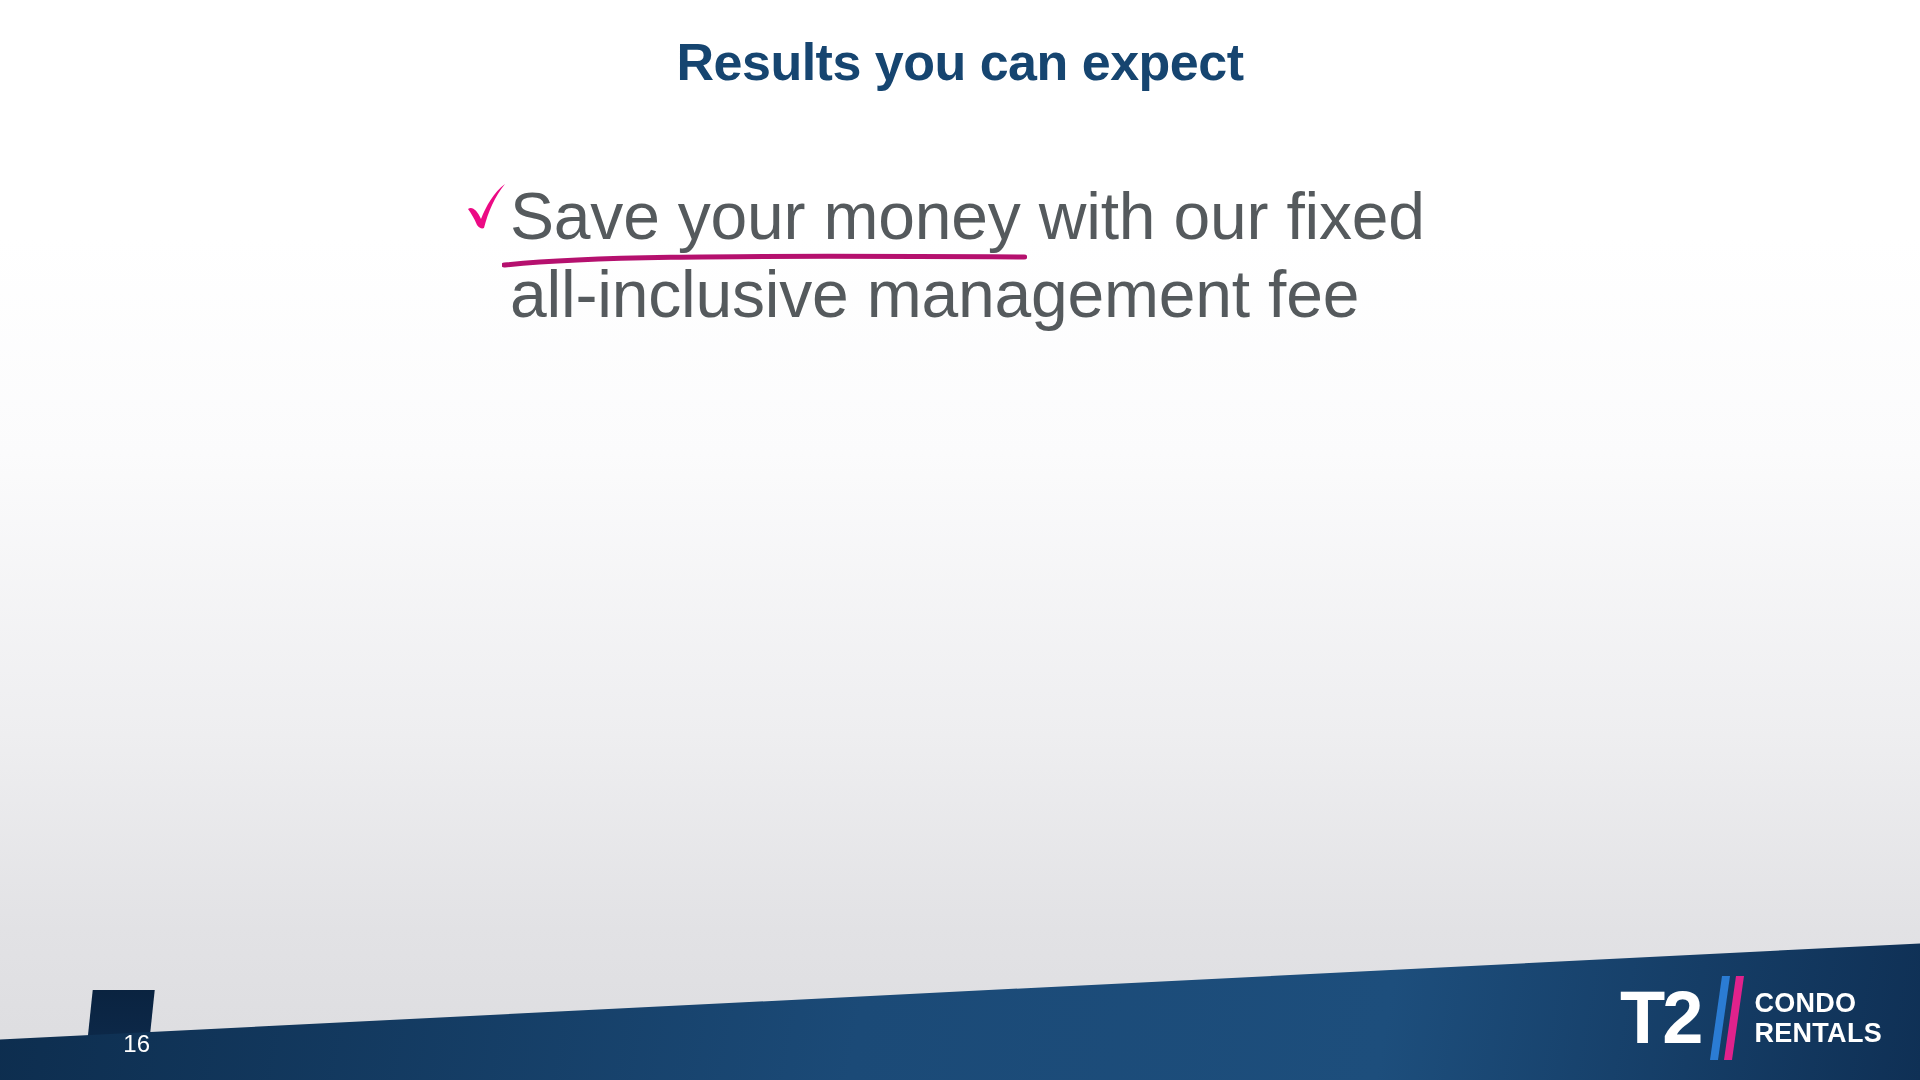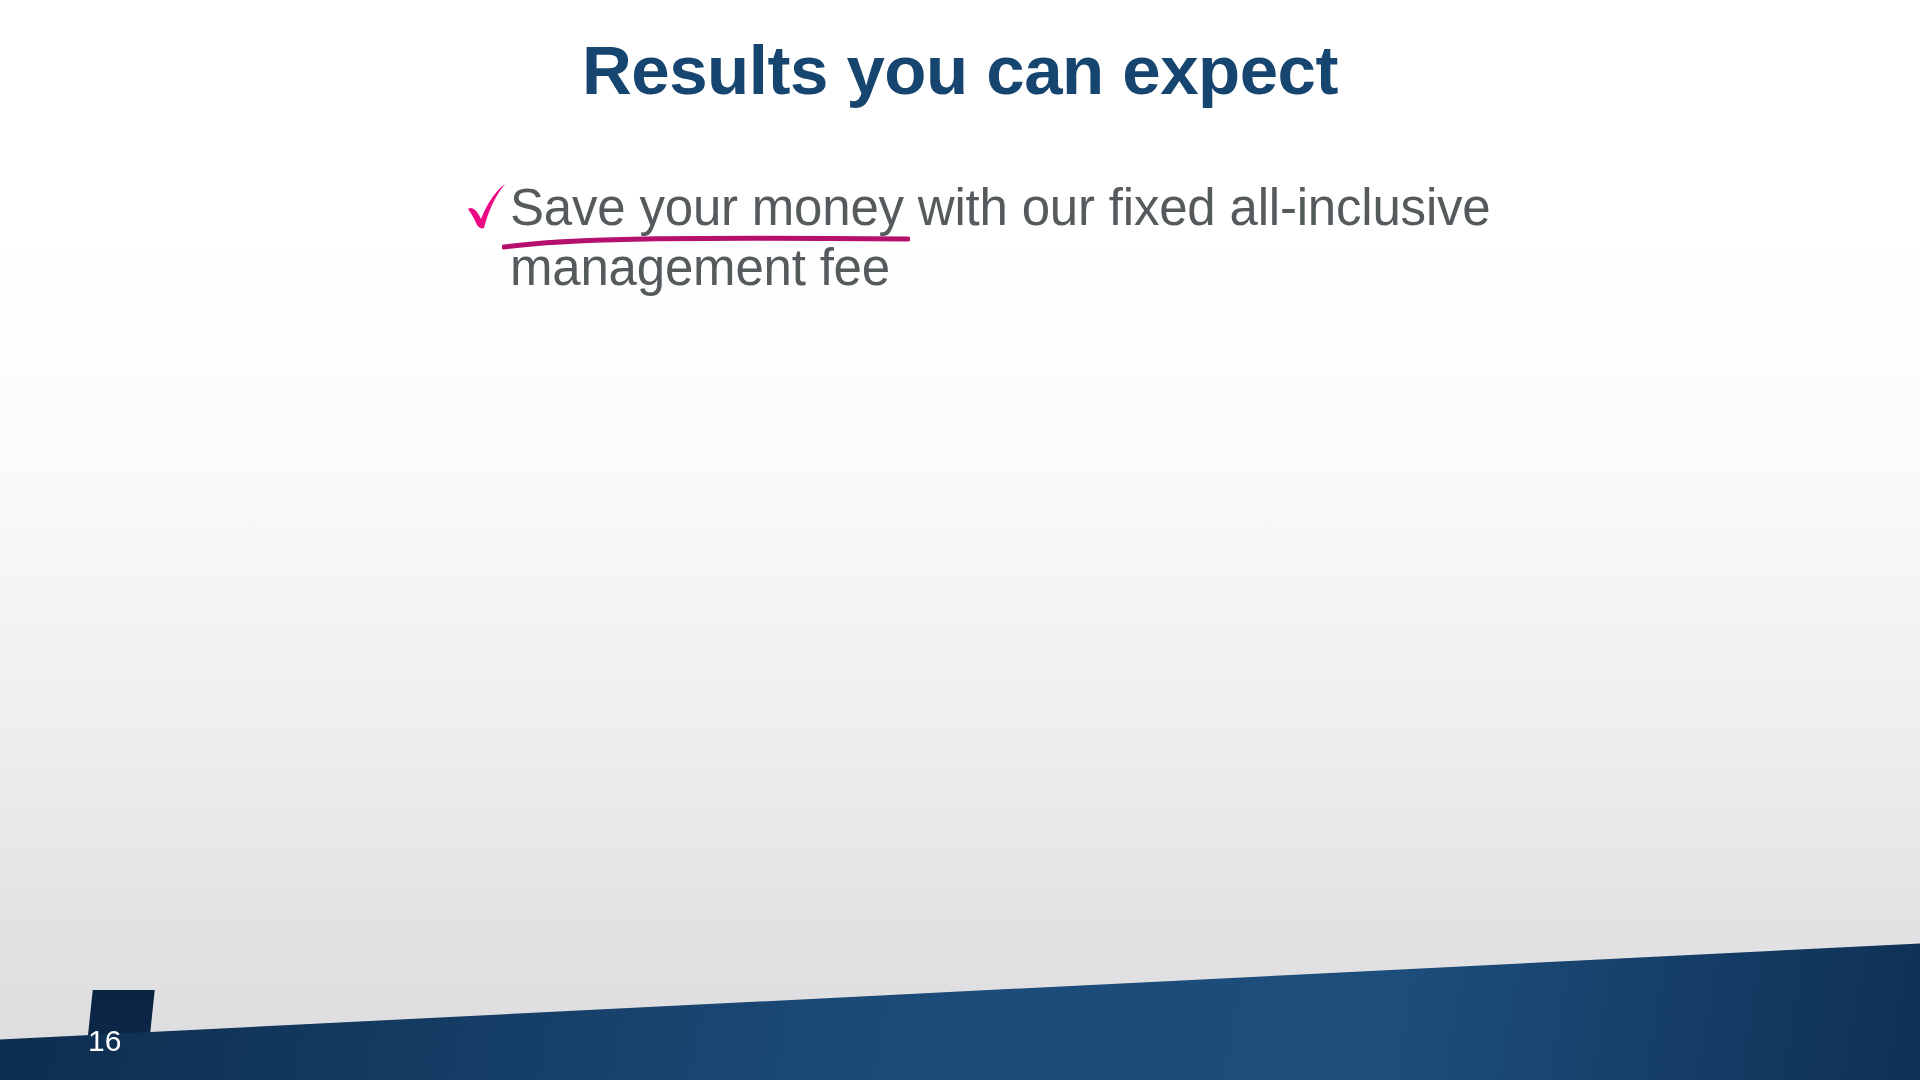--- a/index.html
+++ b/index.html
@@ -22,21 +22,21 @@
     overflow: hidden;
   }
 
   
   #title {
     position: absolute;
     top: 36px;
     left: 0;
     width: 1920px;
     text-align: center;
-    font-size: 69px;
+    font-size: 52px;
     font-weight: bold;
     color: #164570;
     letter-spacing: -0.5px;
     line-height: 1.0;
   }
 
   
   #bullets {
     position: absolute;
     top: 178px;
@@ -54,21 +54,21 @@
   .check-icon {
     flex: 0 0 auto;
     width: 46px;
     margin-top: 4px;
     margin-left: -4px;
   }
   .check-icon svg { display: block; }
 
   .bullet-text {
     flex: 1 1 auto;
-    font-size: 51px;
+    font-size: 66px;
     line-height: 1.18;
     color: #555a5d;
     position: relative;
     letter-spacing: -0.2px;
   }
 
   .hl {
     position: relative;
     display: inline-block;
   }
@@ -106,23 +106,23 @@
     width: 62px;
     height: 90px;
     background: linear-gradient(180deg, #0a2340 0%, #0e2c4f 100%);
     transform: skewX(-6deg);
   }
   #page-number {
     position: absolute;
     left: 88px;
     bottom: 22px;
     width: 62px;
-    text-align: left;
+    text-align: right;
     color: #ffffff;
-    font-size: 30px;
+    font-size: 24px;
     font-family: "Liberation Sans", sans-serif;
   }
 
   
   #logo {
     position: absolute;
     right: 38px;
     bottom: 16px;
     display: flex;
     align-items: center;
@@ -173,14 +173,27 @@
     </div>
 
 
 
   </div>
 
   <div id="page-tab"></div>
   <div id="footer-band"></div>
   <div id="page-number">16</div>
 
+  <div id="logo">
+    <span id="logo-t2">T2</span>
+    <span id="logo-slashes">
+      <svg viewBox="0 0 36 84" aria-hidden="true">
+        <path d="M14 0 L22 0 L10 84 L2 84 Z" fill="#2b7cd3"></path>
+        <path d="M28 0 L36 0 L24 84 L16 84 Z" fill="#e0228c"></path>
+      </svg>
+    </span>
+    <span id="logo-words">
+      <div>CONDO</div>
+      <div>RENTALS</div>
+    </span>
+  </div>
 
 </div>
 
 </body></html>

